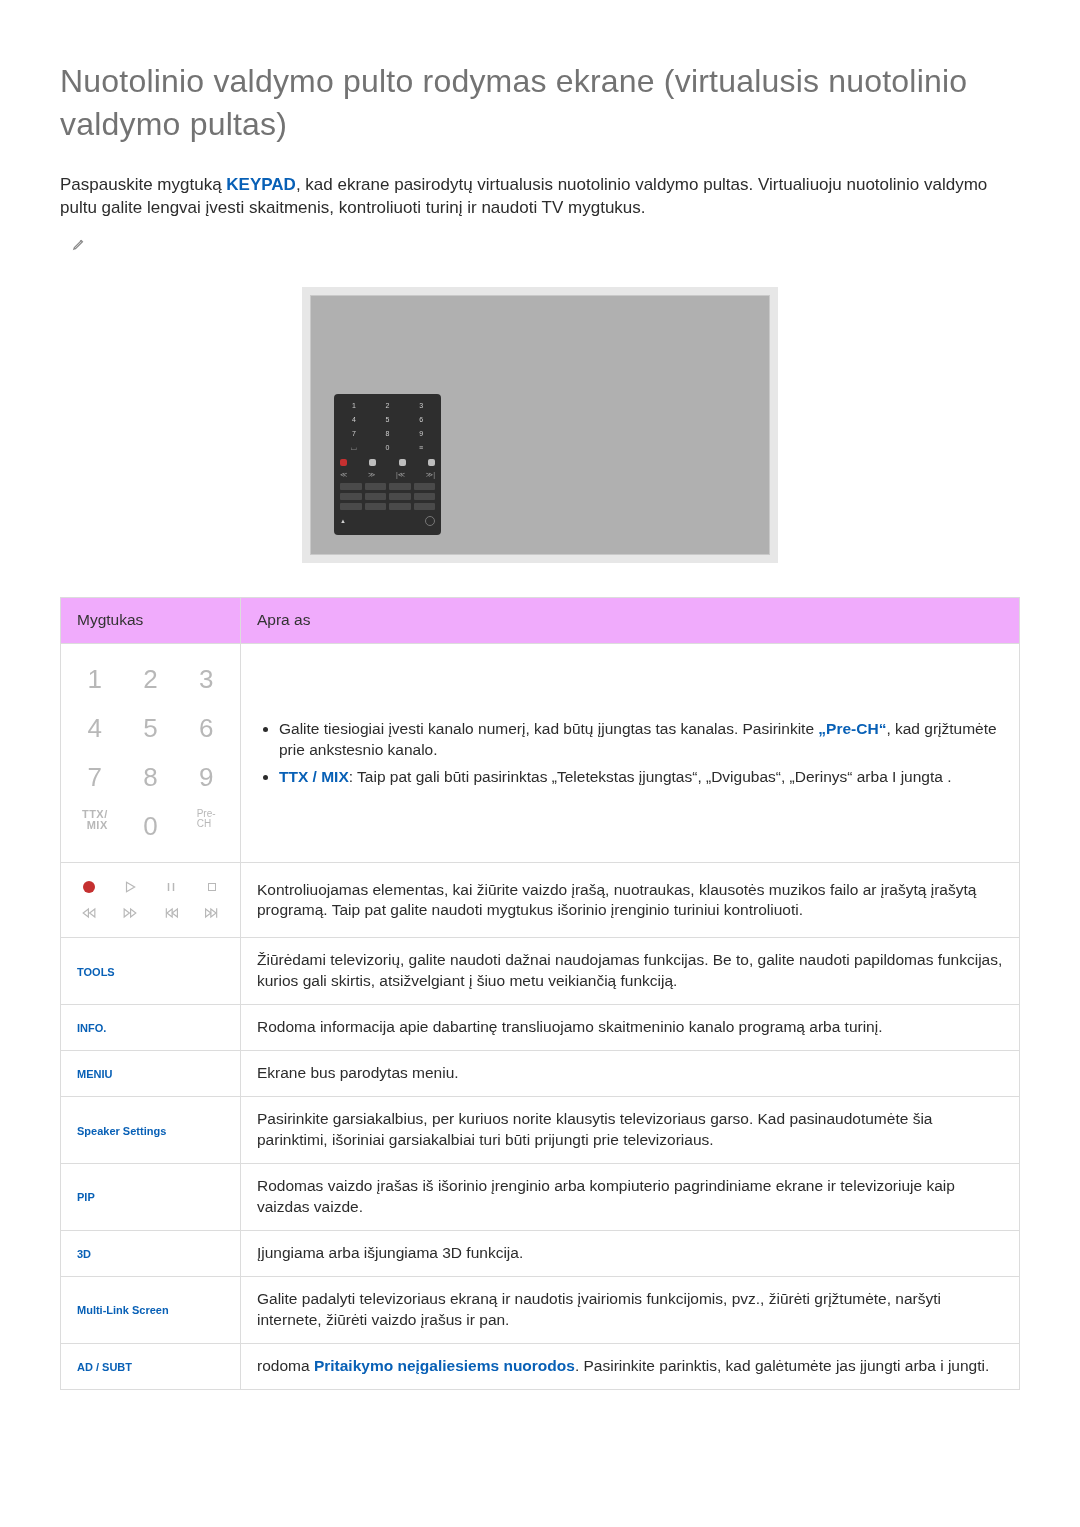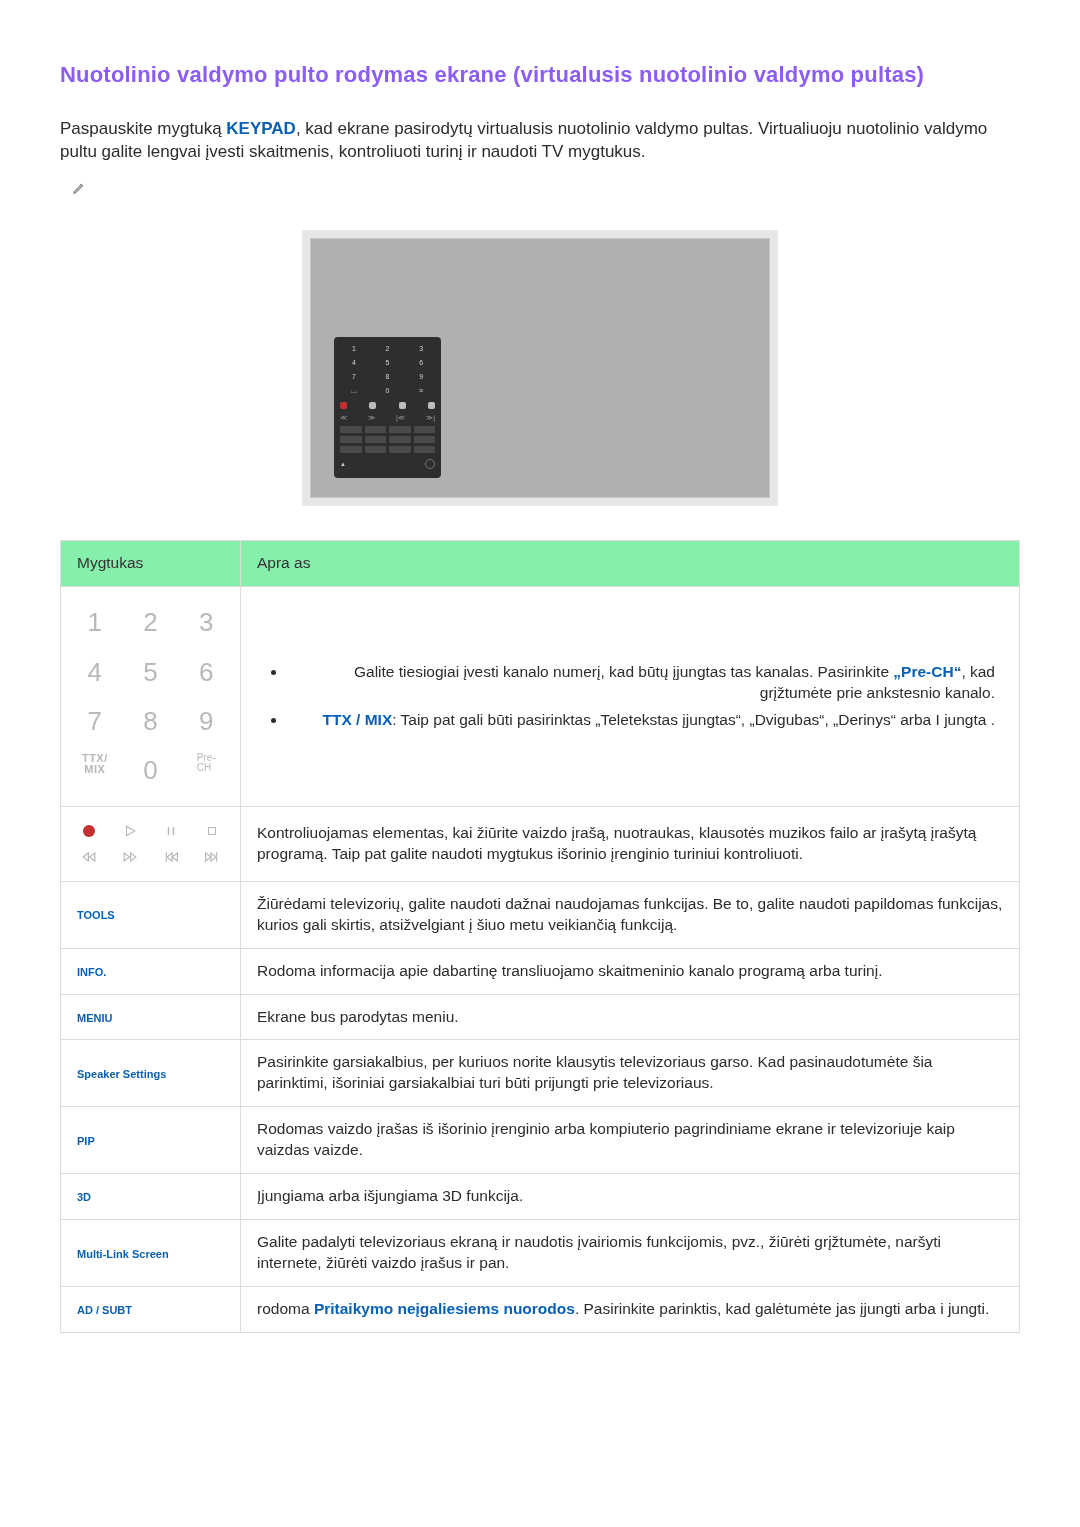--- a/index.html
+++ b/index.html
@@ -11,23 +11,23 @@
     font-size: 16px;
     line-height: 1.35;
   }
   .page {
     width: 1080px;
     margin: 0 auto;
     padding: 60px 60px 40px 60px;
     box-sizing: border-box;
   }
   .title {
-    font-size: 22px;
-    font-weight: 700;
-    color: #8b5cf6;
+    font-size: 32px;
+    font-weight: 400;
+    color: #737373;
     letter-spacing: .2px;
     margin: 0 0 28px 0;
   }
   .intro-para {
     font-size: 17px;
     margin: 0 0 14px 0;
   }
   .keypad-link {
     color: #0860b6;
     font-weight: 700;
@@ -117,21 +117,21 @@
   }
   table.btn-table th, table.btn-table td {
     border: 1px solid #dcdcdc;
     padding: 12px 16px;
     vertical-align: middle;
     text-align: left;
     font-size: 15.5px;
   }
   table.btn-table th {
     font-weight: 400;
-    background: #86efac;
+    background: #f0abfc;
     color: #333;
   }
   table.btn-table col.c1 { width: 180px; }
   .cell-label {
     color: #0860b6;
     font-weight: 700;
     font-size: 11px;
   }
 
   
@@ -145,21 +145,21 @@
   .keypad .k {
     font-size: 26px;
     color: #b8b8b8;
     font-family: "Segoe UI", Arial, sans-serif;
     font-weight: 300;
   }
   .keypad .k-ttx {
     font-size: 11px;
     font-weight: 700;
     color: #b8b8b8;
-    text-align: center;
+    text-align: right;
     line-height: 1;
     letter-spacing: .5px;
   }
   .keypad .k-prech {
     font-size: 10px;
     font-weight: 400;
     color: #b8b8b8;
     text-align: left;
     line-height: 1;
   }
@@ -170,23 +170,22 @@
     grid-template-columns: repeat(4, 1fr);
     gap: 10px 18px;
     padding: 4px 0;
     justify-items: center;
     color: #b8b8b8;
   }
   .pb-icon { width:18px; height:16px; display:flex; align-items:center; justify-content:center; }
   .rec-dot { width:12px;height:12px;background:#c53030;border-radius:50%; }
 
   ul.desc-list {
-    margin: 8px;
+    margin: 0;
     padding-left: 22px;
-    text-align: right;
   }
   ul.desc-list li {
     padding: 3px 0;
   }
   .inline-blue {
     color: #0860b6;
     font-weight: 700;
   }
 </style>
 </head>

